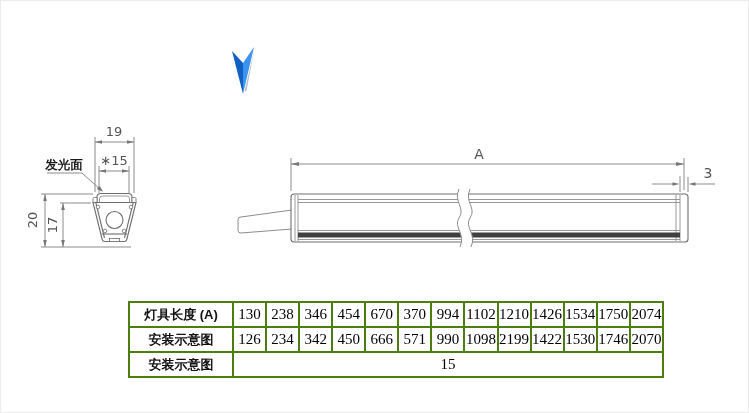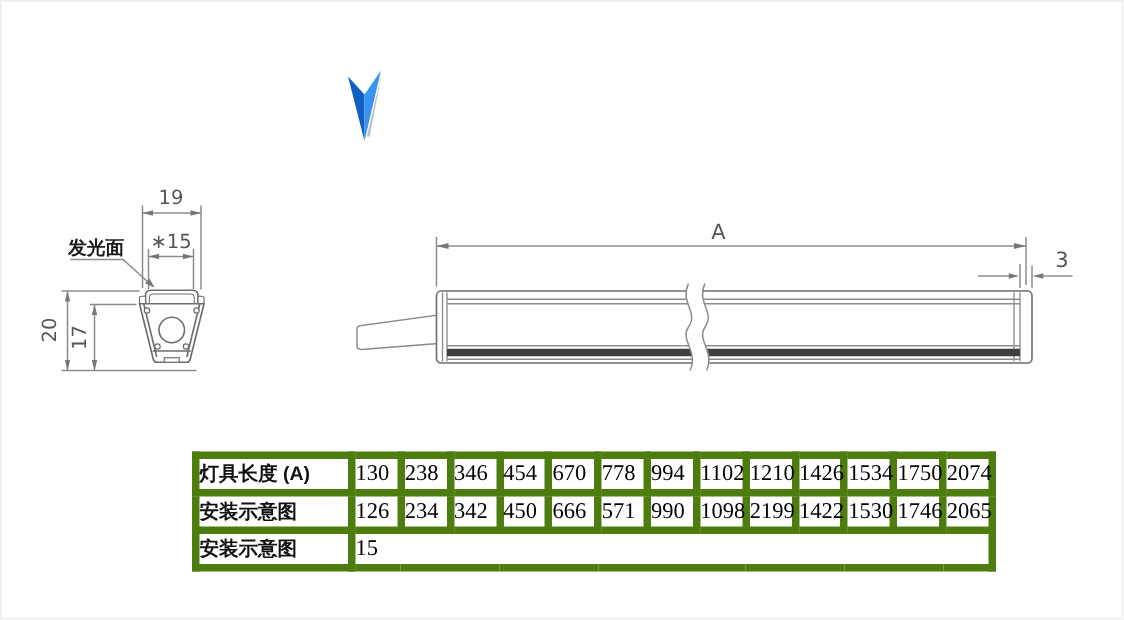--- a/index.html
+++ b/index.html
@@ -21,22 +21,22 @@
   svg text { font-family:"DejaVu Sans","Liberation Sans",sans-serif; fill:#555; }
   .dimtxt { font-size:13px; }
   .dimtxt-lg { font-size:14px; }
   .cjk-label { font-size:12.5px; font-weight:700; fill:#1a1a1a;
     font-family:"Liberation Sans",sans-serif; }
 
   
   .spec-table { position:absolute; left:127px; top:300px; width:536px;
     border-collapse:collapse; table-layout:fixed;
     font-family:"Liberation Serif","DejaVu Serif",serif; }
-  .spec-table td, .spec-table th { border:5px solid #4d7c0f; height:25px;
-    text-align:left; vertical-align:middle; padding:0;margin-top:44px; }
+  .spec-table td, .spec-table th { border:2px solid #4d7c0f; height:25px;
+    text-align:center; vertical-align:middle; padding:0;margin-top:44px; }
   .spec-table th { font-size:13px; font-weight:700; color:#111;
     font-family:"Liberation Sans",sans-serif; }
   .spec-table td { font-size:15px; color:#000000; }
   .col-label { width:104px; }
 </style>
 </head>
 <body>
 
 <div class="page">
 
@@ -151,21 +151,21 @@
         <col class="col-label">
       </colgroup>
     <tbody>
         <tr>
       <th>灯具长度 (A)</th>
       <td>130</td>
       <td>238</td>
       <td>346</td>
       <td>454</td>
       <td>670</td>
-      <td>778</td>
+      <td>370</td>
       <td>994</td>
       <td>1102</td>
       <td>1210</td>
       <td>1426</td>
       <td>1534</td>
       <td>1750</td>
       <td>2074</td>
     </tr>
     <tr>
       <th>安装示意图</th>
@@ -174,21 +174,21 @@
       <td>342</td>
       <td>450</td>
       <td>666</td>
       <td>571</td>
       <td>990</td>
       <td>1098</td>
       <td>2199</td>
       <td>1422</td>
       <td>1530</td>
       <td>1746</td>
-      <td>2065</td>
+      <td>2070</td>
     </tr>
     <tr>
       <th>安装示意图</th>
       <td colspan="13">15</td>
     </tr>
   </tbody>
     </table>
 
 </div>
 

